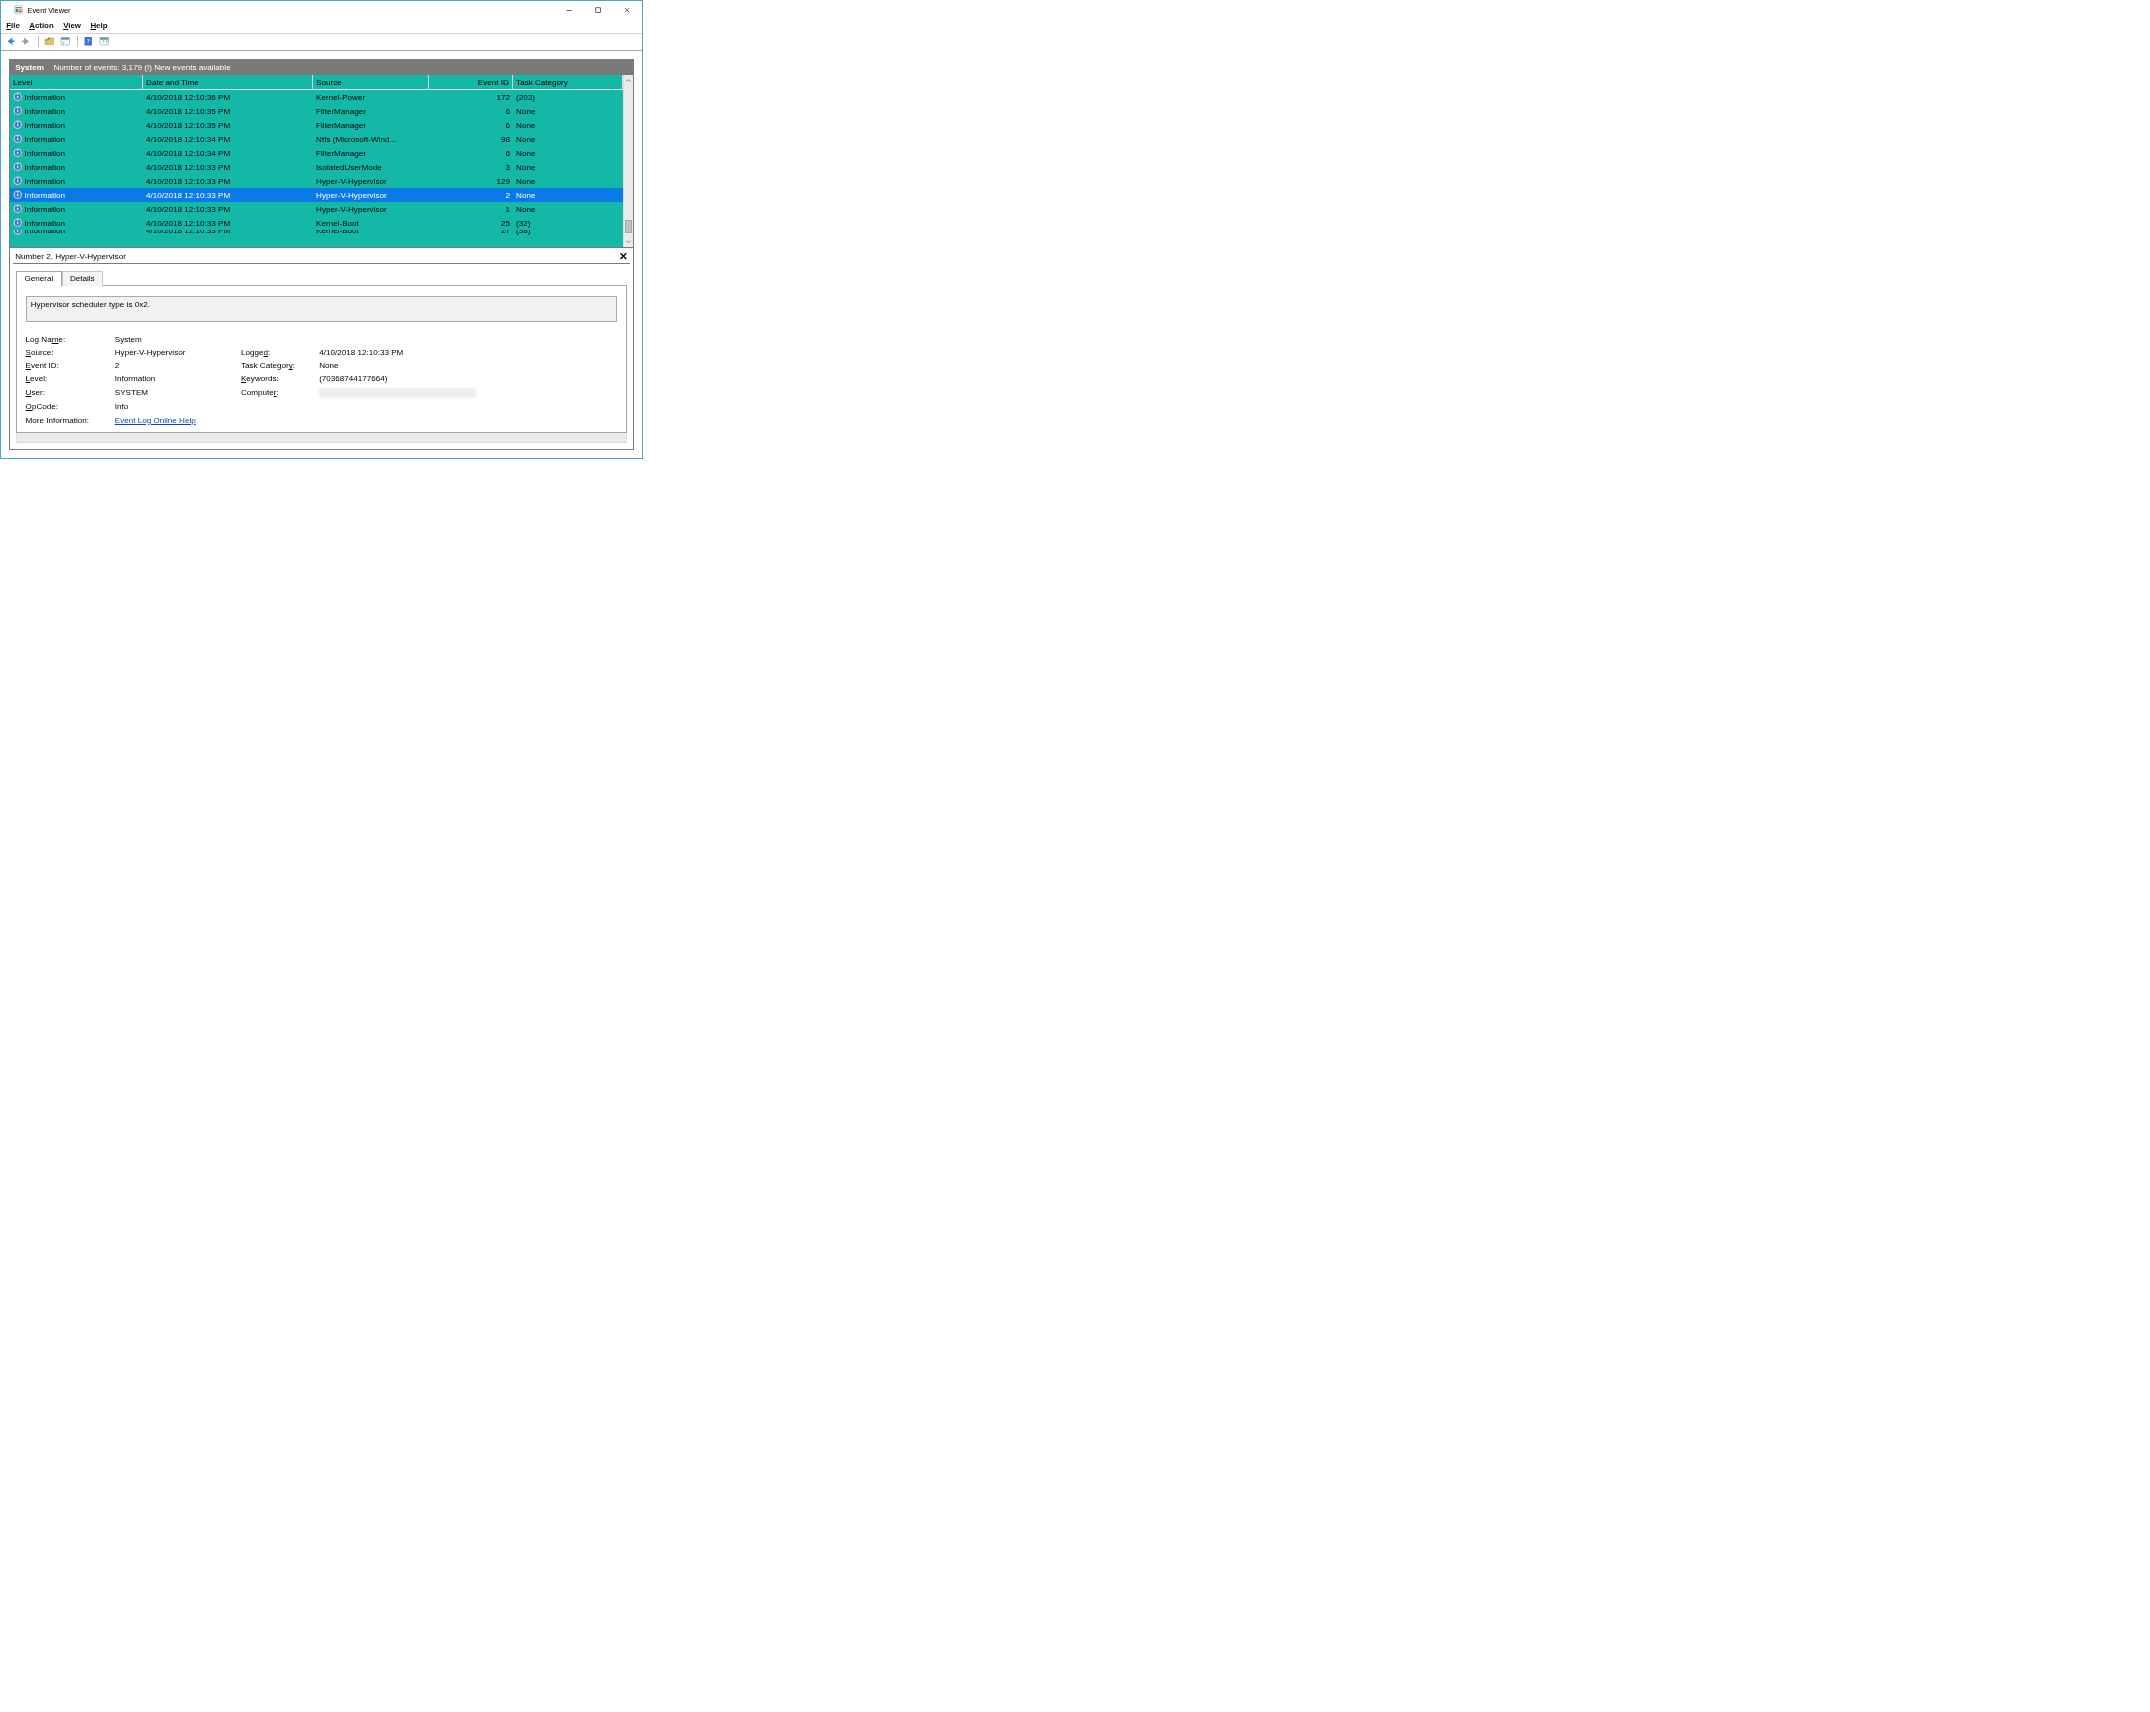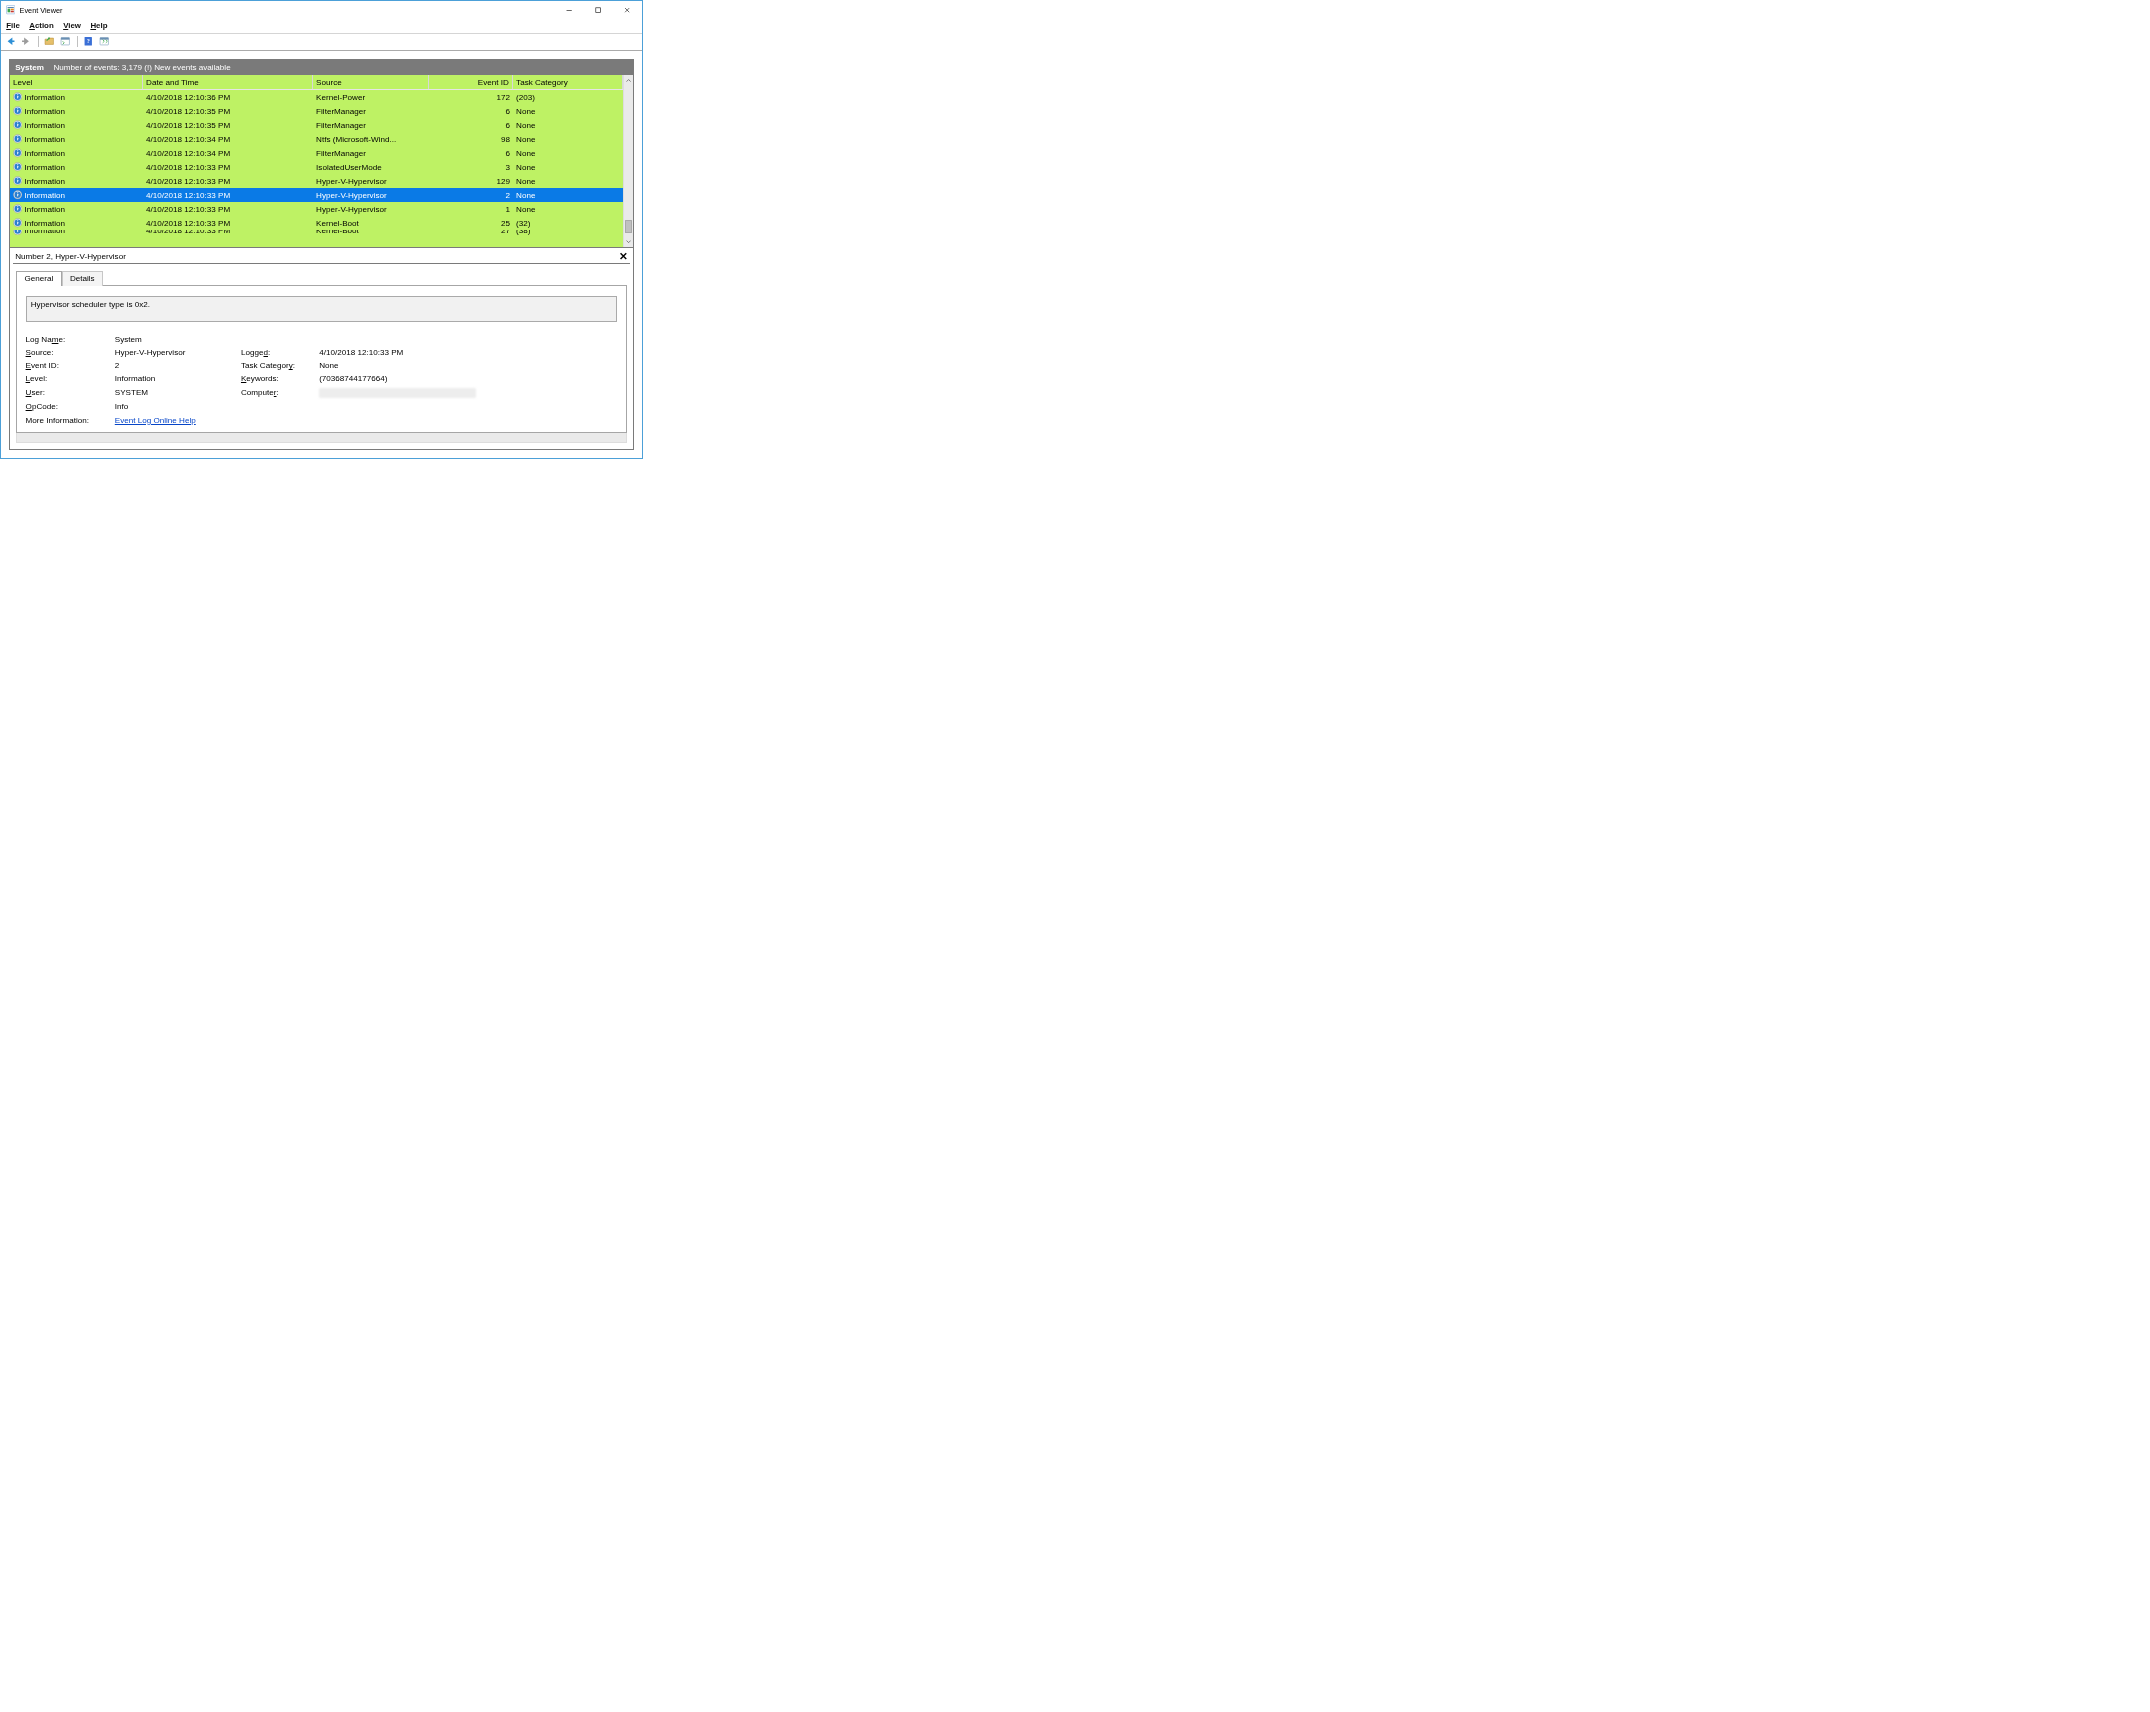--- a/index.html
+++ b/index.html
@@ -34,21 +34,21 @@
     width: 643px;
     border: 0.5px solid var(--win-border);
     background: #fff;
     position: relative;
   }
   
   .titlebar {
     height: 18px;
     display: flex;
     align-items: center;
-    padding: 0 0 0 5px;
+    padding: 0 0 0 13px;
     background:#fff;
   }
   .app-icon {
     width: 9.4px; height: 9.4px;
     margin-right: 4.2px;
     position: relative;
   }
   .app-icon svg { width:9.4px; height:9.4px; display:block; }
   .title-text { font-size: 7.3px; }
   .title-spacer { flex: 1; }
@@ -108,21 +108,21 @@
   }
   .log-header .log-name { font-weight: 600; }
 
   
   .events-area {
     display:flex;
     border-bottom: 1.6px double var(--inner-border);
   }
   .events-grid {
     flex:1;
-    background:#bef264;
+    background:#14b8a6;
   }
   .colhdr-row {
     display:flex;
     height: 14.7px;
     align-items:center;
     border-bottom: 0.5px solid #e5e5e5;
     font-size:8.1px;
   }
   .colhdr {
     padding: 0 3.1px;

